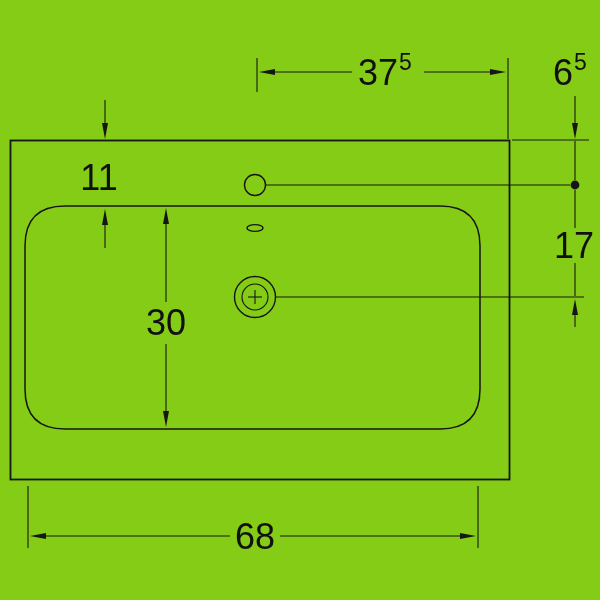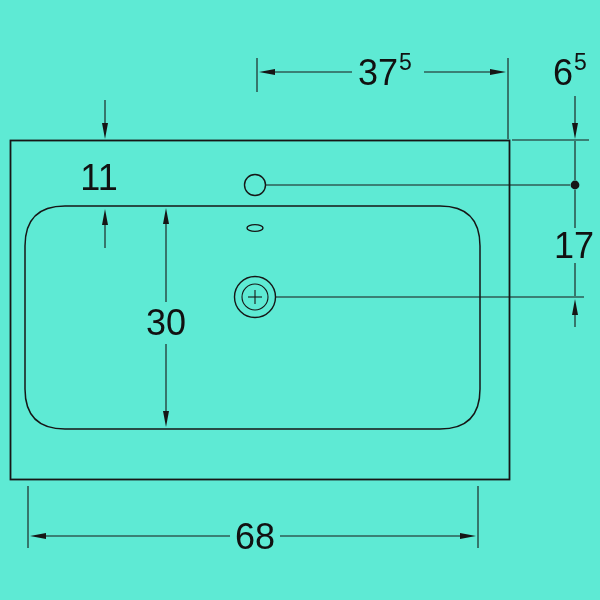--- a/index.html
+++ b/index.html
@@ -4,21 +4,21 @@
 <style>
   html, body {
     margin: 0;
     padding: 0;
     background: #ffffff;
   }
   .canvas {
     position: relative;
     width: 600px;
     height: 600px;
-    background: #5eead4;
+    background: #84cc16;
     overflow: hidden;
   }
   svg { display: block; }
   .outline     { fill: none; stroke: #161616; stroke-width: 1.8; }
   .bowl        { fill: none; stroke: #161616; stroke-width: 1.5; }
   .feature     { fill: none; stroke: #161616; stroke-width: 1.4; }
   .thin        { fill: none; stroke: #161616; stroke-width: 1.1; }
   .arrow       { fill: #161616; stroke: none; }
   .dot         { fill: #161616; stroke: none; }
   .dim-text    { font-family: "Liberation Sans", sans-serif; font-size: 36px; fill: #111111; }

